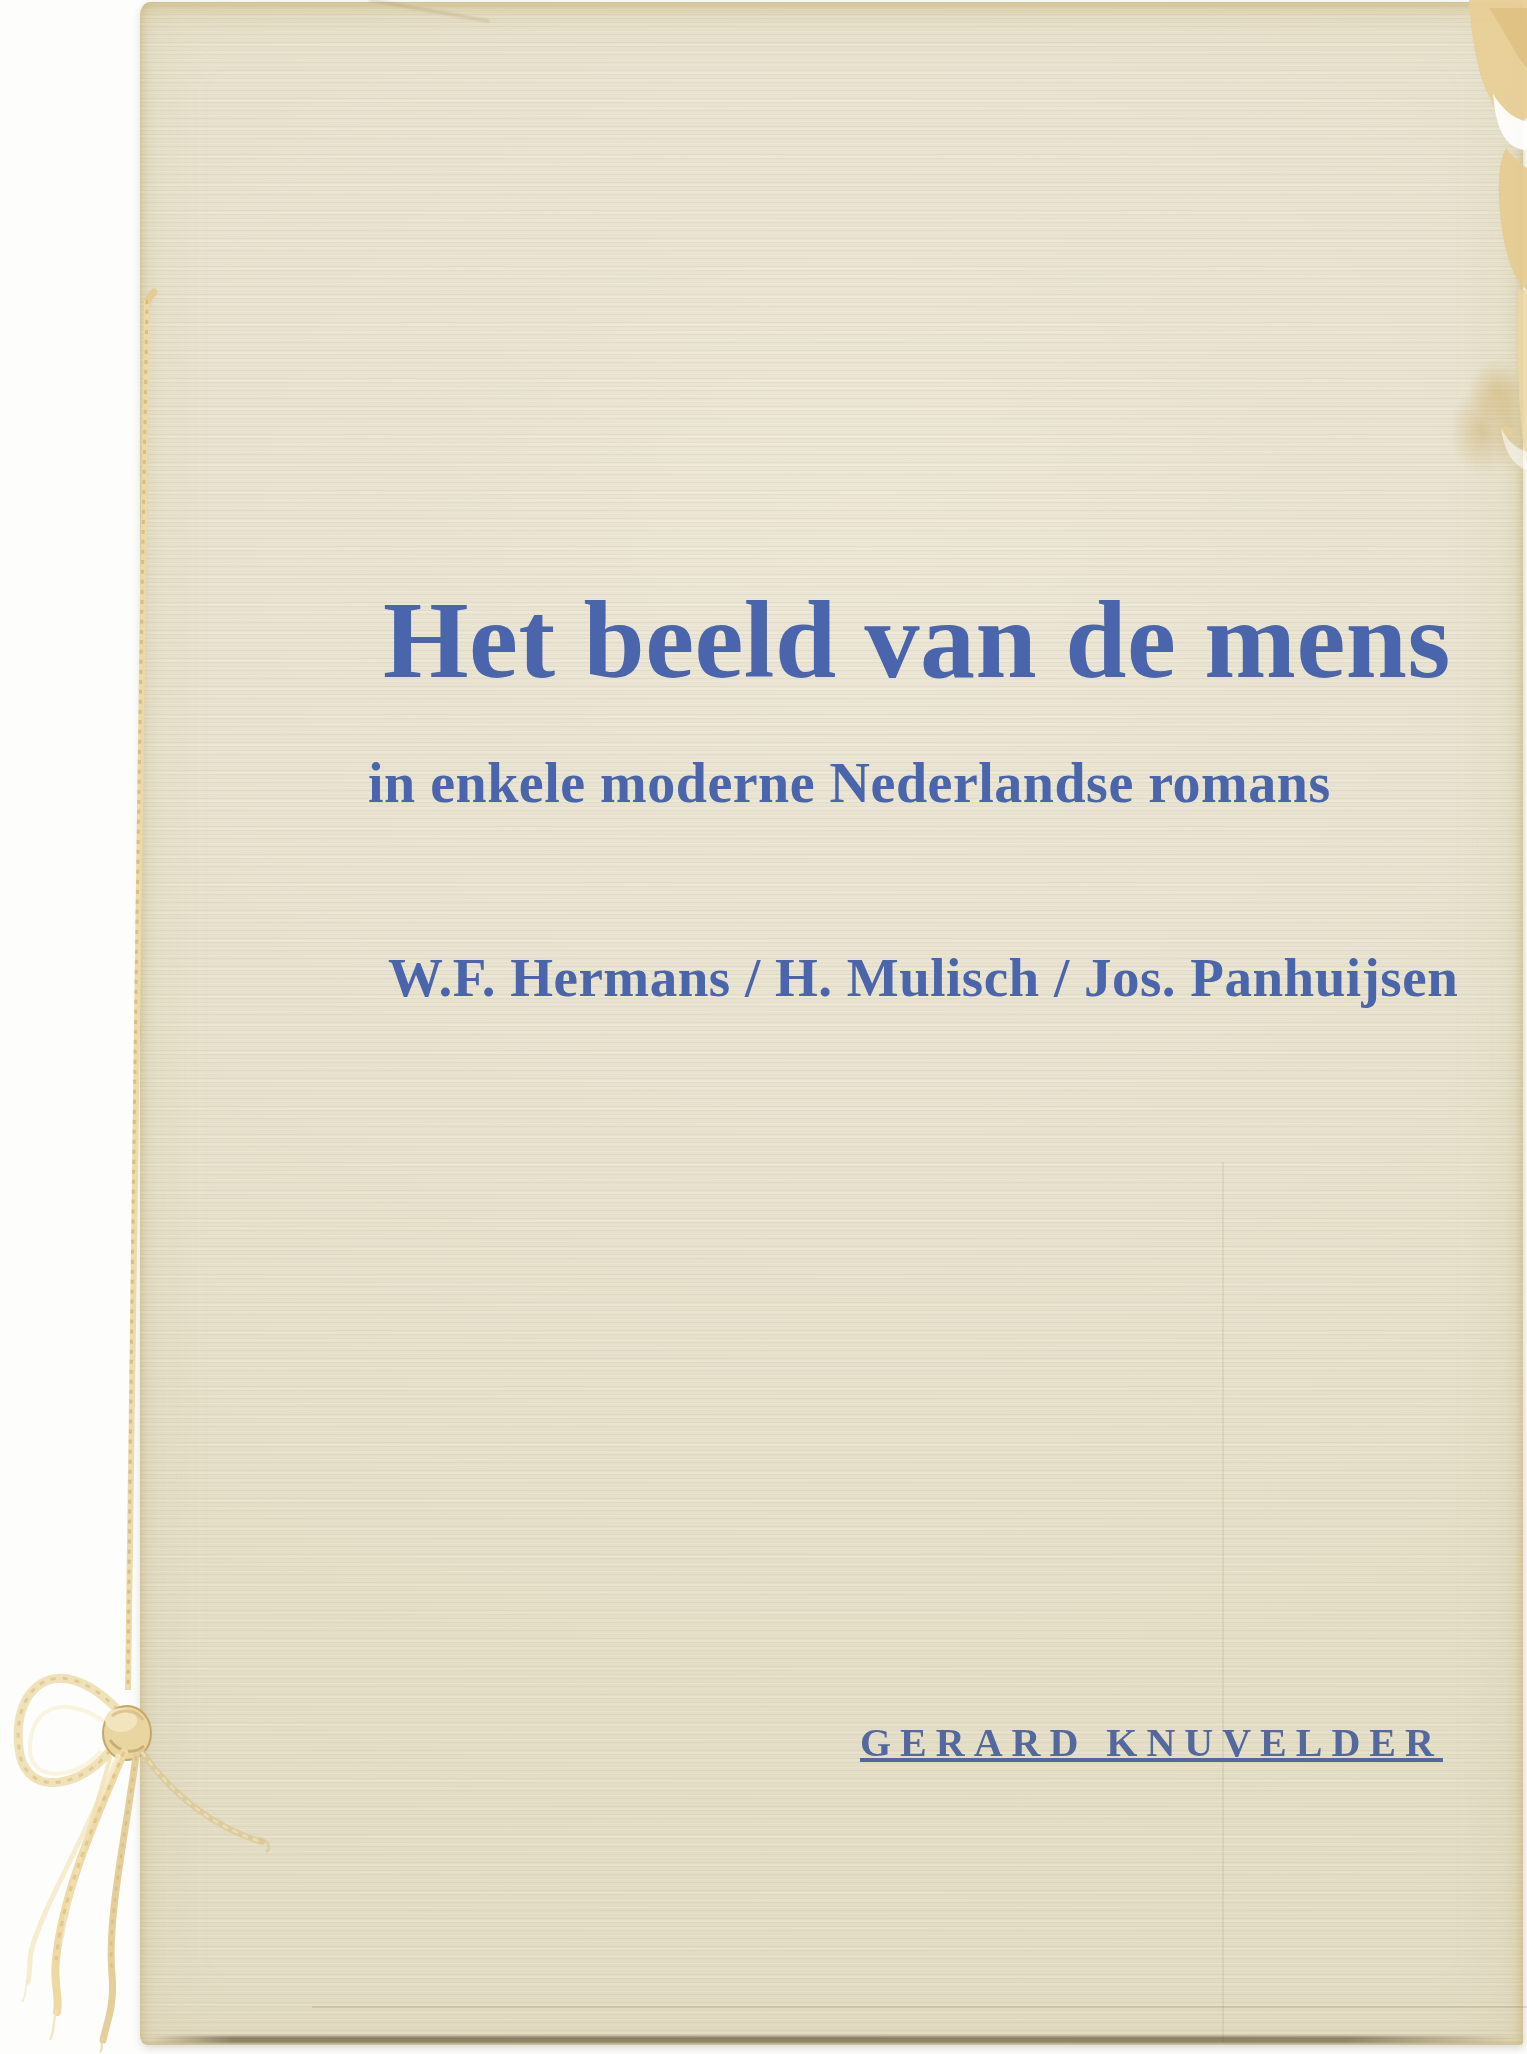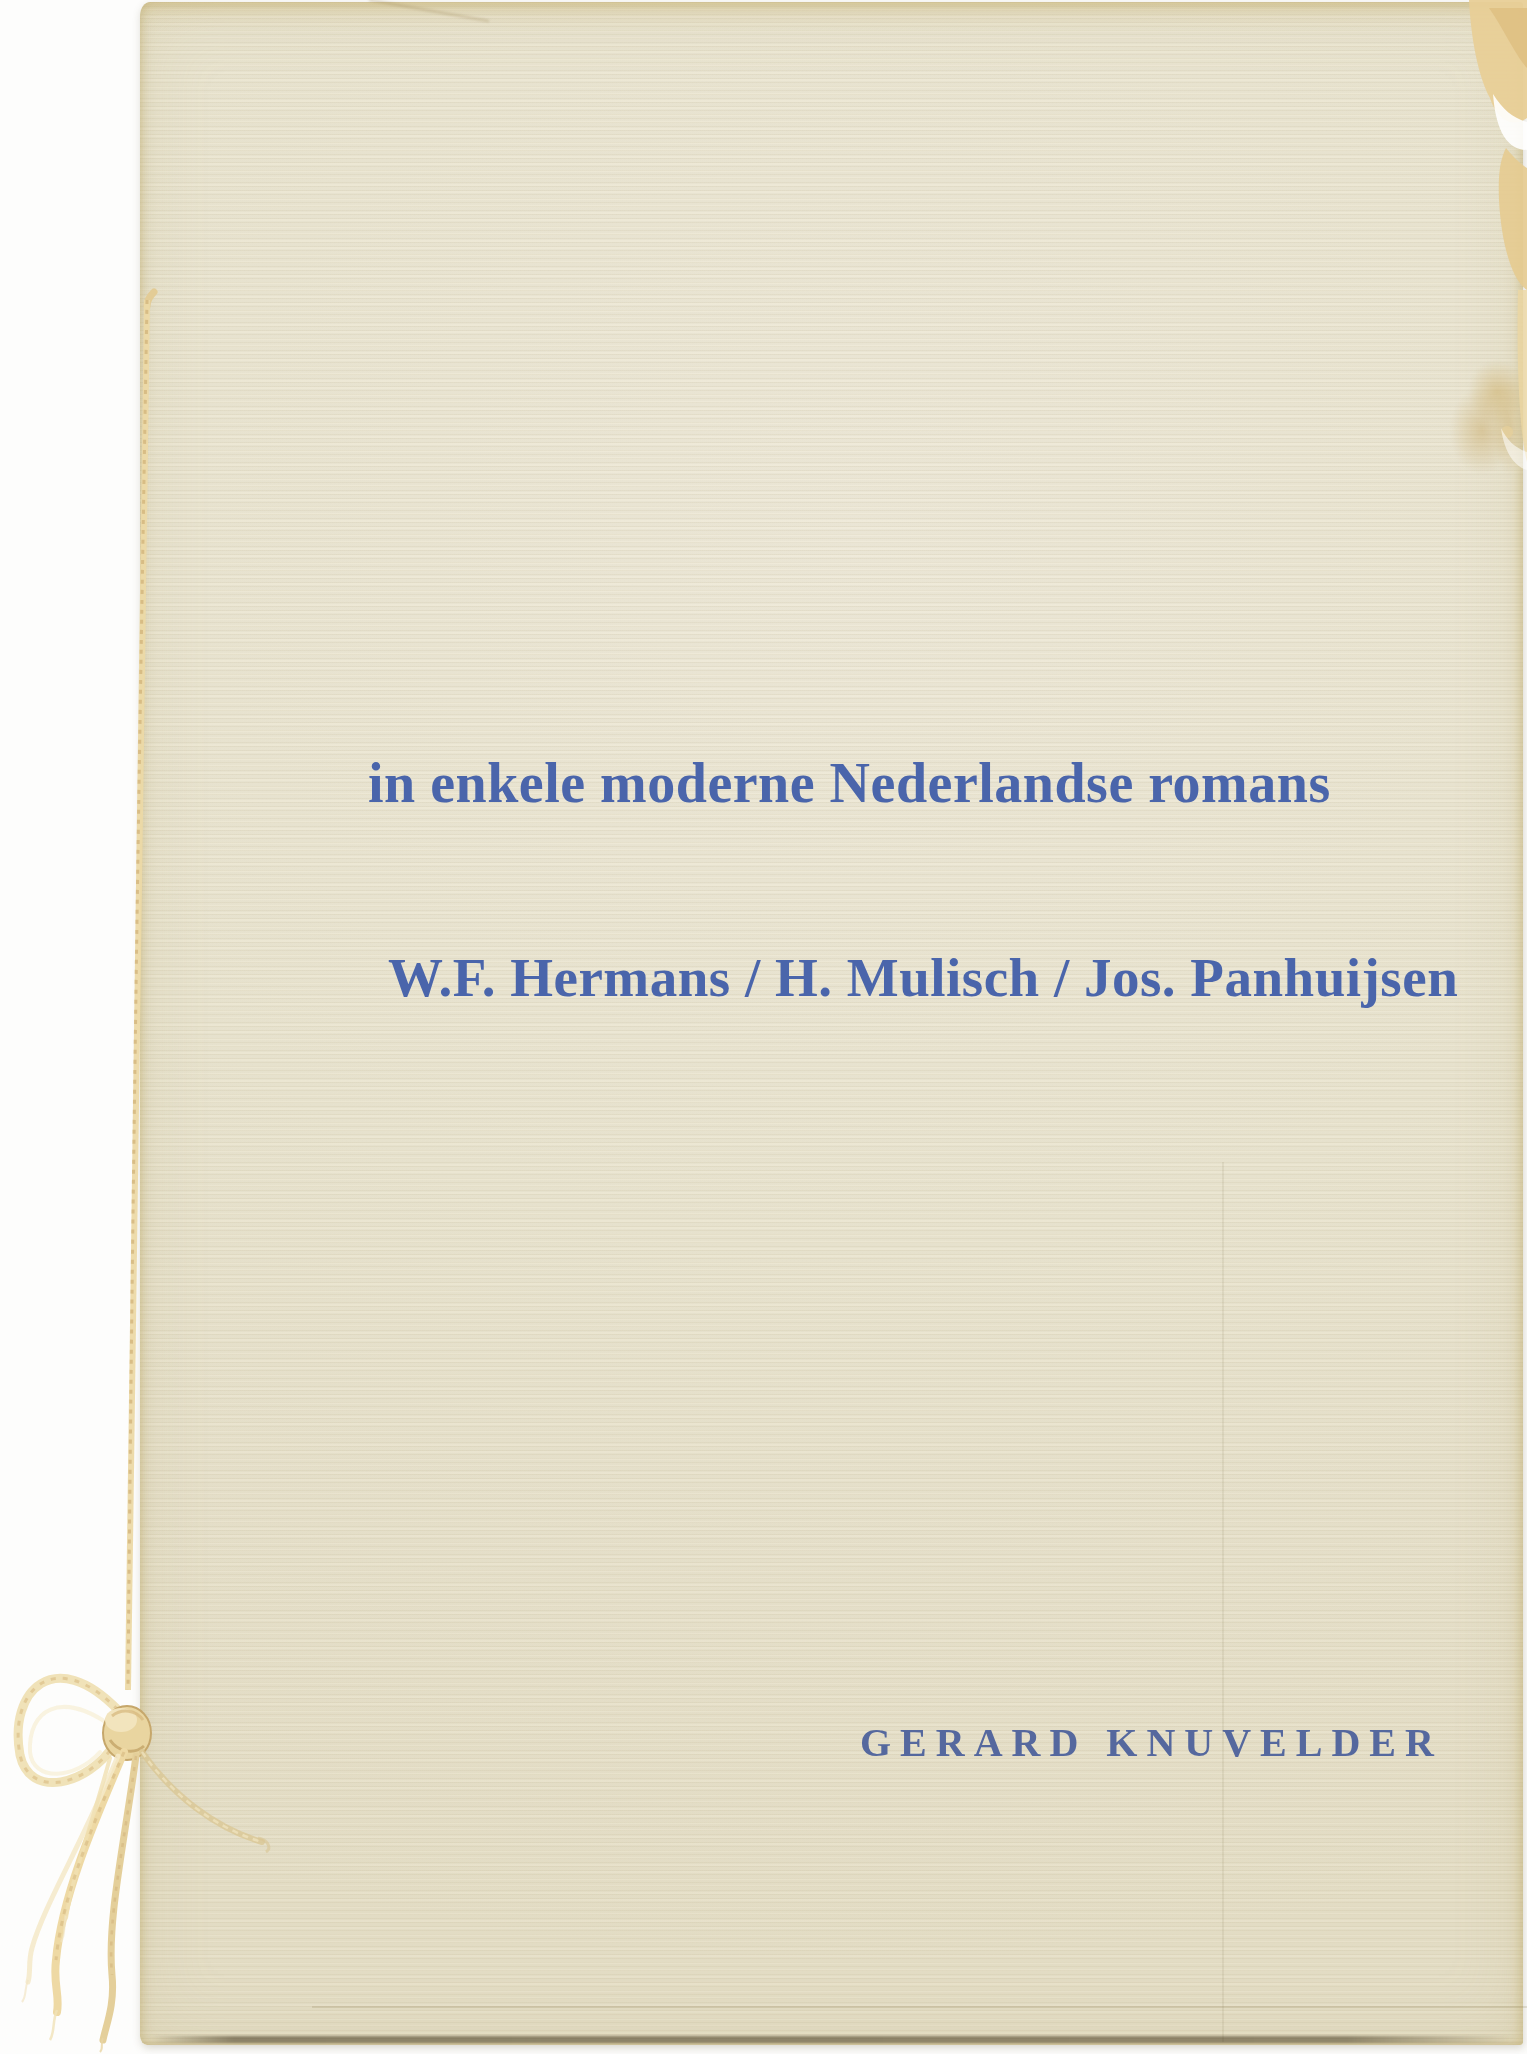--- a/index.html
+++ b/index.html
@@ -26,21 +26,21 @@
       inset -4px 0 14px rgba(205,182,118,0.35),
       inset 4px 0 12px rgba(208,190,132,0.28),
       1px 3px 9px rgba(90,80,50,0.22);
   }
 
   
   .blue-text { color:#4a65ab; font-weight:700; line-height:1; white-space:nowrap; position:absolute; }
   .title     { left:243px; top:509px;  font-size:110px; letter-spacing:0.5px; }
   .subtitle  { left:228px; top:753px;  font-size:56px;  letter-spacing:0.5px; }
   .authors   { left:248px; top:948px;  font-size:55px;  letter-spacing:0.5px;text-align:right; }
-  .publisher { left:720px; top:1721px; font-size:40px;  letter-spacing:9px; color:#55689e; }
+  .publisher { left:720px; top:1721px; font-size:40px;  letter-spacing:9px; color:#55689e;text-decoration:underline; }
 
   
   .crease-top-left {
     position:absolute; left:228px; top:7px; width:122px; height:3px;
     background:rgba(160,140,95,0.28); transform:rotate(10deg); filter:blur(1px);
   }
   .crease-vertical {
     position:absolute; left:1082px; top:1160px; width:2px; height:880px;
     background:rgba(120,105,65,0.10);
   }
@@ -65,20 +65,21 @@
   .damage-svg { position:absolute; left:1449px; top:0; }
   .cord-svg   { position:absolute; left:0; top:0; }
 </style>
 </head>
 <body>
 
 <div class="photo">
 
   <div class="book">
 
+    <h1 class="blue-text title">Het beeld van de mens</h1>
 
     <div class="blue-text subtitle">in enkele moderne Nederlandse romans</div>
 
     <div class="blue-text authors">W.F. Hermans / H. Mulisch / Jos. Panhuijsen</div>
 
     <div class="blue-text publisher">GERARD KNUVELDER</div>
 
     <div class="crease-top-left"></div>
     <div class="crease-vertical"></div>
     <div class="crease-bottom"></div>

